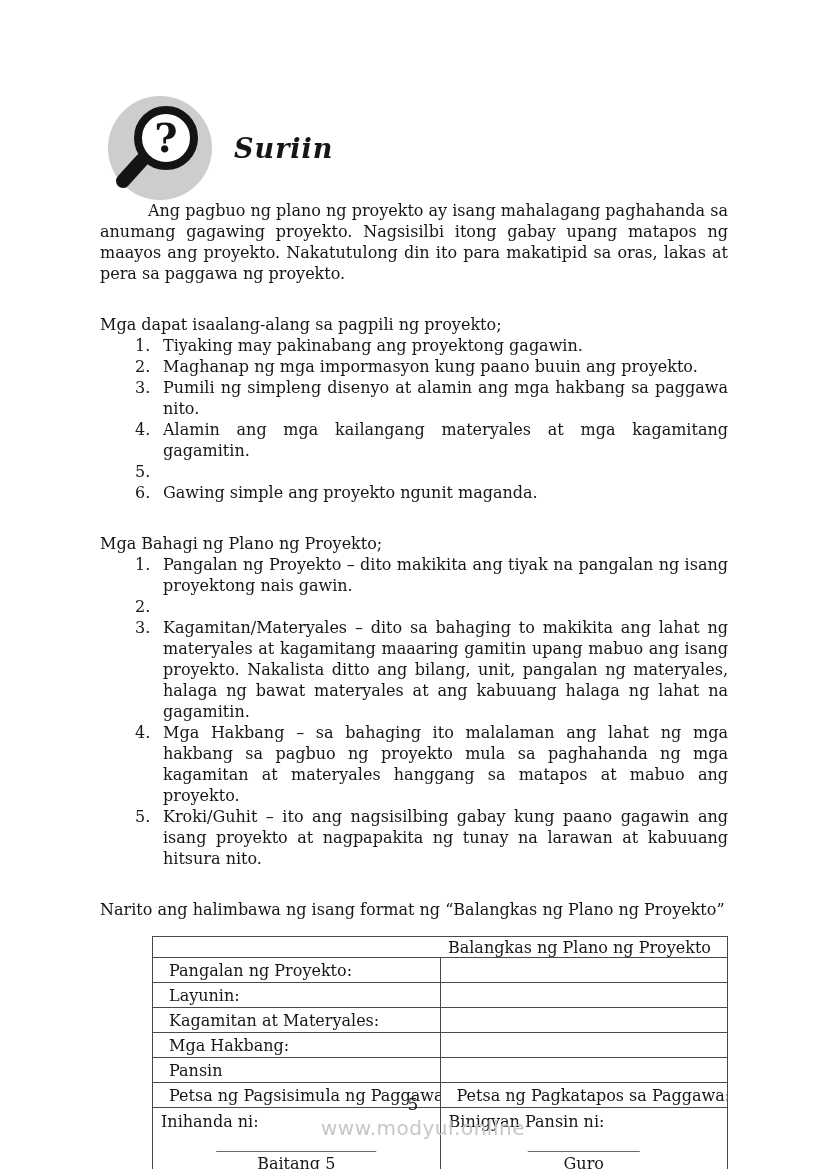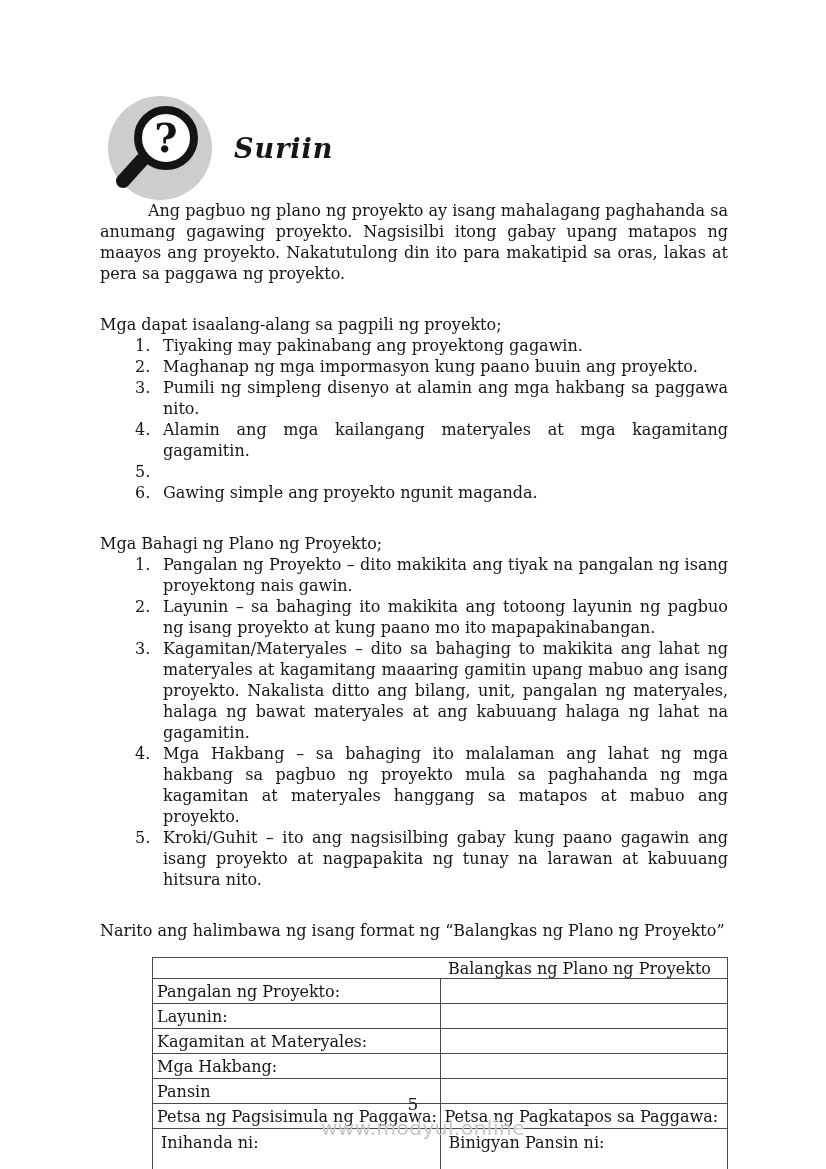--- a/index.html
+++ b/index.html
@@ -16,21 +16,21 @@
   .hline { margin-top:30px; }
   .list { margin:0; }
   .li { display:flex; }
   .li .n { flex:0 0 28px; margin-left:35px; }
   .li .t { flex:1; text-align:justify; }
   table.plan {
     border-collapse:collapse; margin:16px 0 0 52px; width:576px;
     table-layout:fixed; font-size:16px; line-height:19px;
   }
   table.plan td {
-    border:1px solid #4a4a4a; padding:2px 4px; height:25px;
+    border:1px solid #4a4a4a; padding:2px 16px; height:25px;
     box-sizing:border-box; vertical-align:middle; text-align:left;
     overflow:hidden; white-space:nowrap;
   }
   table.plan td.th { text-align:right; height:21px; padding:0 16px; }
   table.plan tr.sig td { height:62px; padding:3px 8px 4px; vertical-align:top; white-space:normal; }
   .sig-line { text-align:center; line-height:21px; }
   .sig-role { text-align:center; line-height:21px; }
   .sig-label { line-height:21px; }
   .pagenum { position:absolute; top:1094px; left:0; right:0; text-align:center; font-size:17px; color:#1a1a1a; }
   .watermark {
@@ -89,21 +89,20 @@
     </div>
 
     <div class="hline">Mga Bahagi ng Plano ng Proyekto;</div>
     <div class="list">
       <div class="li">
         <span class="n">1.</span>
         <span class="t">Pangalan ng Proyekto – dito makikita ang tiyak na pangalan ng isang proyektong nais gawin.</span>
       </div>
       <div class="li">
         <span class="n">2.</span>
-        <span class="t">Layunin – sa bahaging ito makikita ang totoong layunin ng pagbuo ng isang proyekto at kung paano mo ito mapapakinabangan.</span>
       </div>
       <div class="li">
         <span class="n">3.</span>
         <span class="t">Kagamitan/Materyales – dito sa bahaging to makikita ang lahat ng materyales at kagamitang maaaring gamitin upang mabuo ang isang proyekto. Nakalista ditto ang bilang, unit, pangalan ng materyales, halaga ng bawat materyales at ang kabuuang halaga ng lahat na gagamitin.</span>
       </div>
       <div class="li">
         <span class="n">4.</span>
         <span class="t">Mga Hakbang – sa bahaging ito malalaman ang lahat ng mga hakbang sa pagbuo ng proyekto mula sa paghahanda ng mga kagamitan at materyales hanggang sa matapos at mabuo ang proyekto.</span>
       </div>
       <div class="li">

